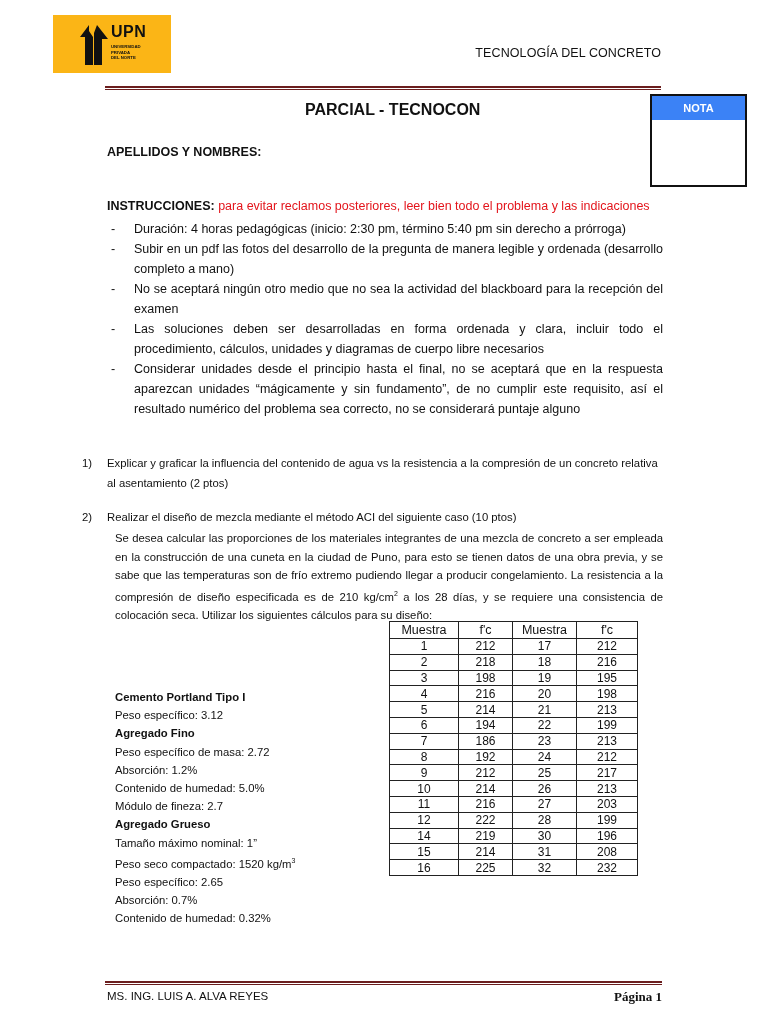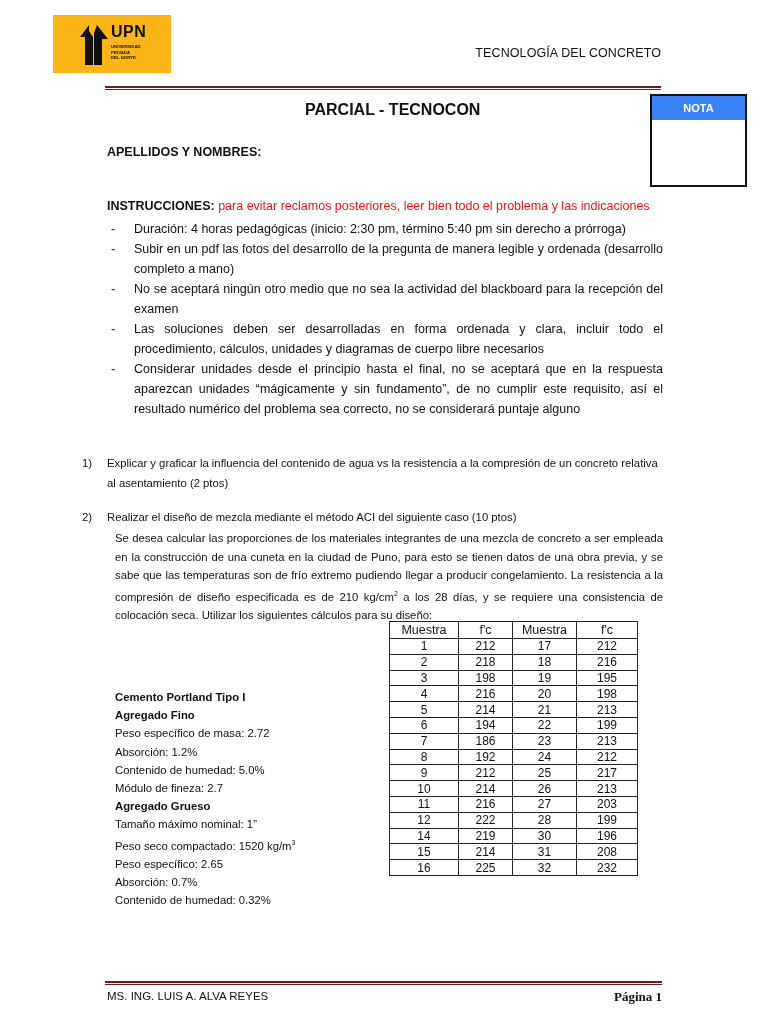--- a/index.html
+++ b/index.html
@@ -106,20 +106,21 @@
   <span class="num">2)</span>
   <span class="txt">Realizar el diseño de mezcla mediante el método ACI del siguiente caso (10 ptos)</span>
 </div>
 
 <div class="para">
   <span>Se desea calcular las proporciones de los materiales integrantes de una mezcla de concreto a ser empleada en la construcción de una cuneta en la ciudad de Puno, para esto se tienen datos de una obra previa, y se sabe que las temperaturas son de frío extremo pudiendo llegar a producir congelamiento. La resistencia a la compresión de diseño especificada es de 210 kg/cm</span><sup>2</sup><span> a los 28 días, y se requiere una consistencia de colocación seca. Utilizar los siguientes cálculos para su diseño:</span>
 </div>
 
 <div class="props">
   <div class="h">Cemento Portland Tipo I</div>
+  <div>Peso específico: 3.12</div>
   <div class="h">Agregado Fino</div>
   <div>Peso específico de masa: 2.72</div>
   <div>Absorción: 1.2%</div>
   <div>Contenido de humedad: 5.0%</div>
   <div>Módulo de fineza: 2.7</div>
   <div class="h">Agregado Grueso</div>
   <div>Tamaño máximo nominal: 1”</div>
   <div><span>Peso seco compactado: 1520 kg/m</span><sup>3</sup></div>
   <div>Peso específico: 2.65</div>
   <div>Absorción: 0.7%</div>

